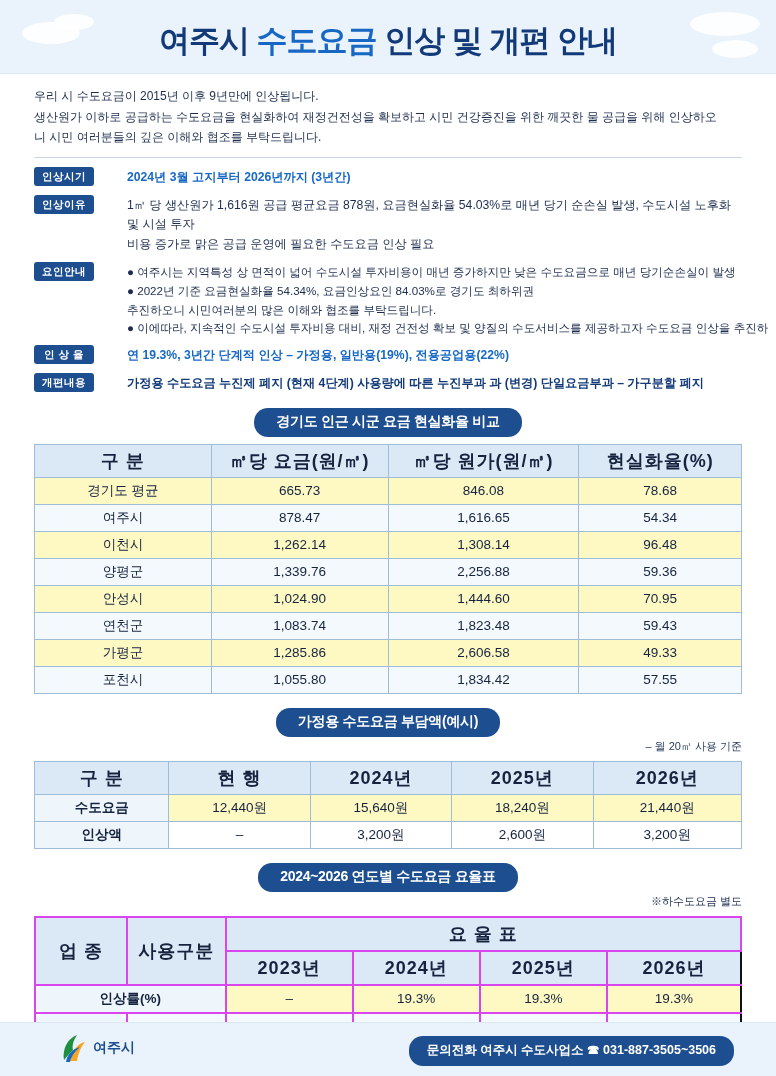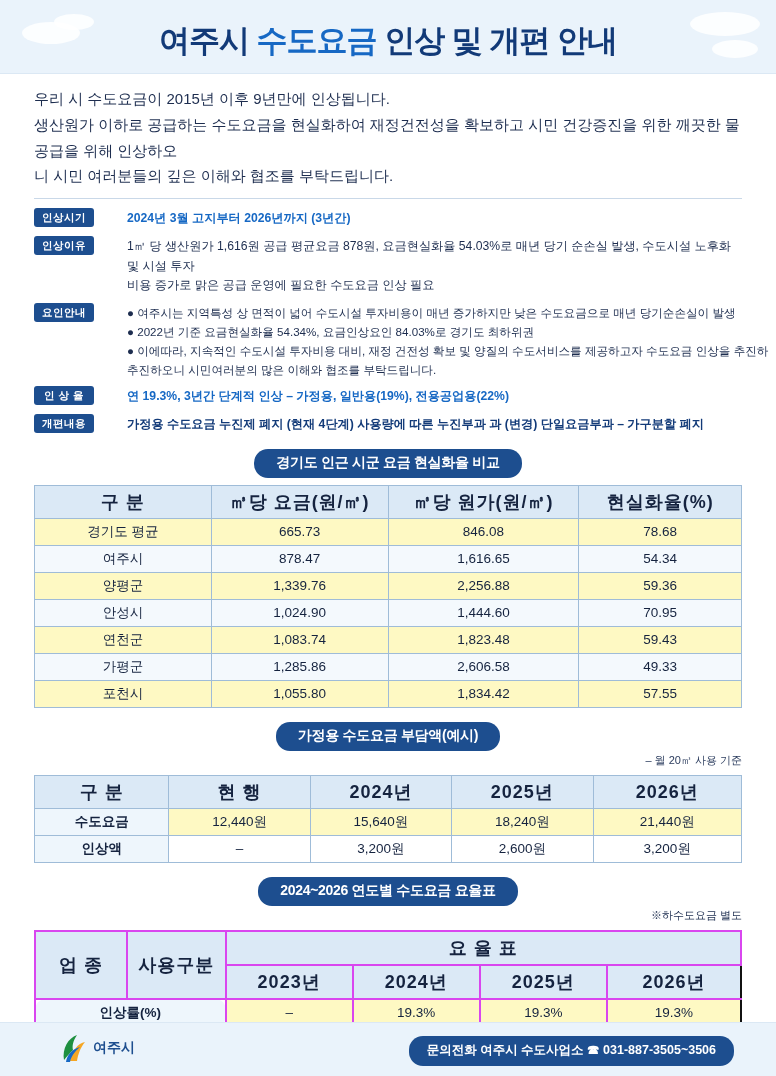--- a/index.html
+++ b/index.html
@@ -39,21 +39,21 @@
     font-weight: bold;
     letter-spacing: -1px;
     color: #123a78;
     white-space: nowrap;
   }
   .title .accent { color: #1668c4; }
 
   
   .intro {
     margin: 12px 34px 0 34px;
-    font-size: 15px;
+    font-size: 12px;
     line-height: 1.72;
     color: #1d2d4f;
   }
   .divider {
     margin: 9px 34px 0 34px;
     border-top: 1px solid #c9d8e8;
   }
 
   
   .rows { margin: 9px 34px 0 34px; }
@@ -213,22 +213,22 @@
         <div>1㎥ 당 생산원가 1,616원 공급 평균요금 878원, 요금현실화율 54.03%로 매년 당기 순손실 발생, 수도시설 노후화 및 시설 투자</div>
         <div>비용 증가로 맑은 공급 운영에 필요한 수도요금 인상 필요</div>
       </div>
     </div>
 
     <div class="row">
       <div class="tag">요인안내</div>
       <div class="rowtext bullets">
         <div>● 여주시는 지역특성 상 면적이 넓어 수도시설 투자비용이 매년 증가하지만 낮은 수도요금으로 매년 당기순손실이 발생</div>
         <div>● 2022년 기준 요금현실화율 54.34%, 요금인상요인 84.03%로 경기도 최하위권</div>
+        <div>추진하오니 시민여러분의 많은 이해와 협조를 부탁드립니다.</div>
         <div>● 이에따라, 지속적인 수도시설 투자비용 대비, 재정 건전성 확보 및 양질의 수도서비스를 제공하고자 수도요금 인상을 추진하</div>
-        <div>추진하오니 시민여러분의 많은 이해와 협조를 부탁드립니다.</div>
       </div>
     </div>
 
     <div class="row">
       <div class="tag">인 상 율</div>
       <div class="rowtext">
         <span class="hl">연 19.3%, 3년간 단계적 인상  – 가정용, 일반용(19%), 전용공업용(22%)</span>
       </div>
     </div>
 
@@ -258,20 +258,26 @@
           <td>경기도 평균</td>
           <td>665.73</td>
           <td>846.08</td>
           <td>78.68</td>
         </tr>
       <tr>
           <td>여주시</td>
           <td>878.47</td>
           <td>1,616.65</td>
           <td>54.34</td>
+        </tr>
+      <tr>
+          <td>이천시</td>
+          <td>1,262.14</td>
+          <td>1,308.14</td>
+          <td>96.48</td>
         </tr>
       <tr>
           <td>양평군</td>
           <td>1,339.76</td>
           <td>2,256.88</td>
           <td>59.36</td>
         </tr>
       <tr>
           <td>안성시</td>
           <td>1,024.90</td>

